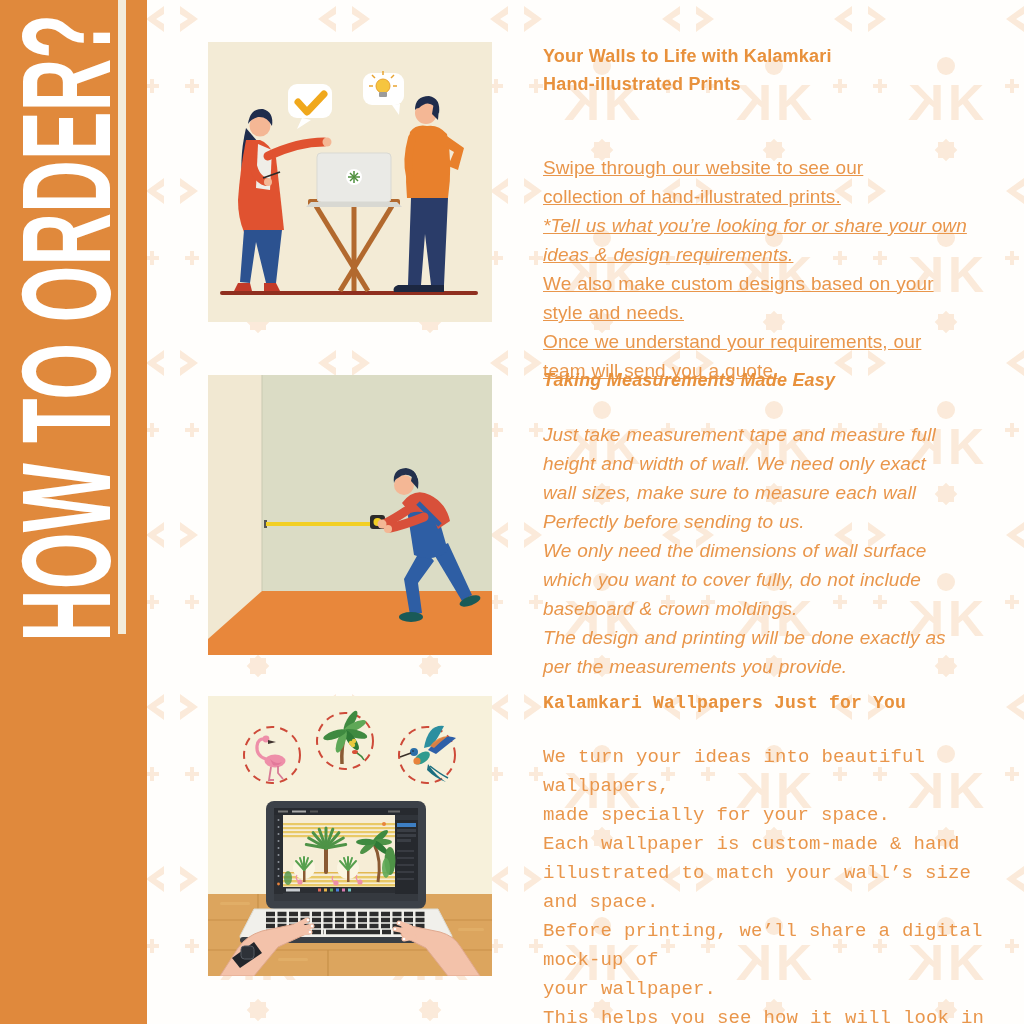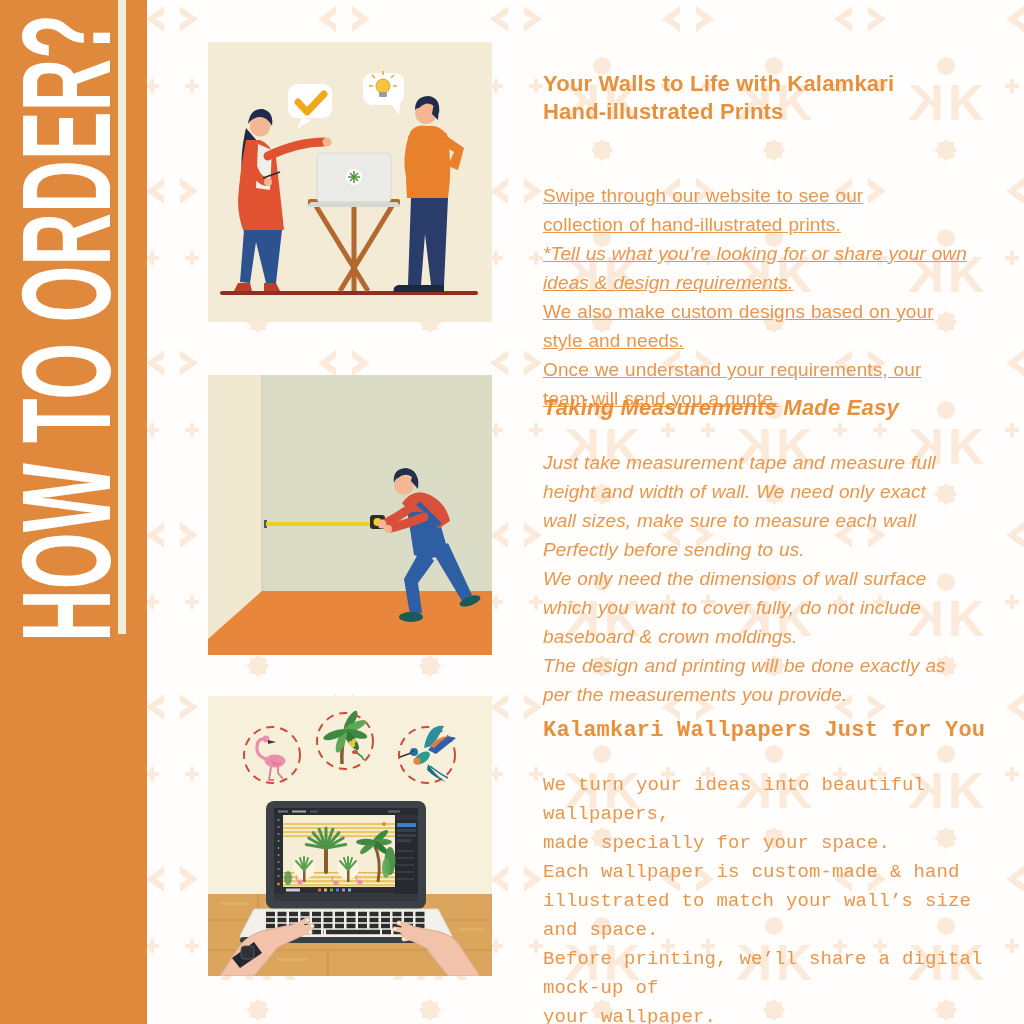--- a/index.html
+++ b/index.html
@@ -17,22 +17,22 @@
   .banner svg{display:block;}
   .card{position:absolute;left:208px;width:284px;height:280px;z-index:1;}
   .card svg{display:block;width:284px;height:280px;}
   .card-1{top:42px;}
   .card-2{top:375px;}
   .card-3{top:696px;}
   .text-block{position:absolute;left:543px;width:470px;z-index:1;}
   .text-1{top:42px;}
   .text-2{top:366px;font-style:italic;}
   .text-3{top:689px;font-family:Liberation Mono, monospace;}
-  .section-heading{font-weight:700;font-size:22px;line-height:28px;color:var(--heading);
-    white-space:pre-line;letter-spacing:.2px;margin-top:28px;}
+  .section-heading{font-weight:700;font-size:18px;line-height:28px;color:var(--heading);
+    white-space:pre-line;letter-spacing:.2px;}
   .section-body{margin-top:26px;font-size:19px;line-height:29px;color:var(--body);
     white-space:pre-line;letter-spacing:.1px;word-spacing:.5px;}
   .body-part{white-space:pre-line;text-decoration:underline;}
   .italic{font-style:italic;}
 </style>
 </head>
 <body>
 
 <div class="page">
 

